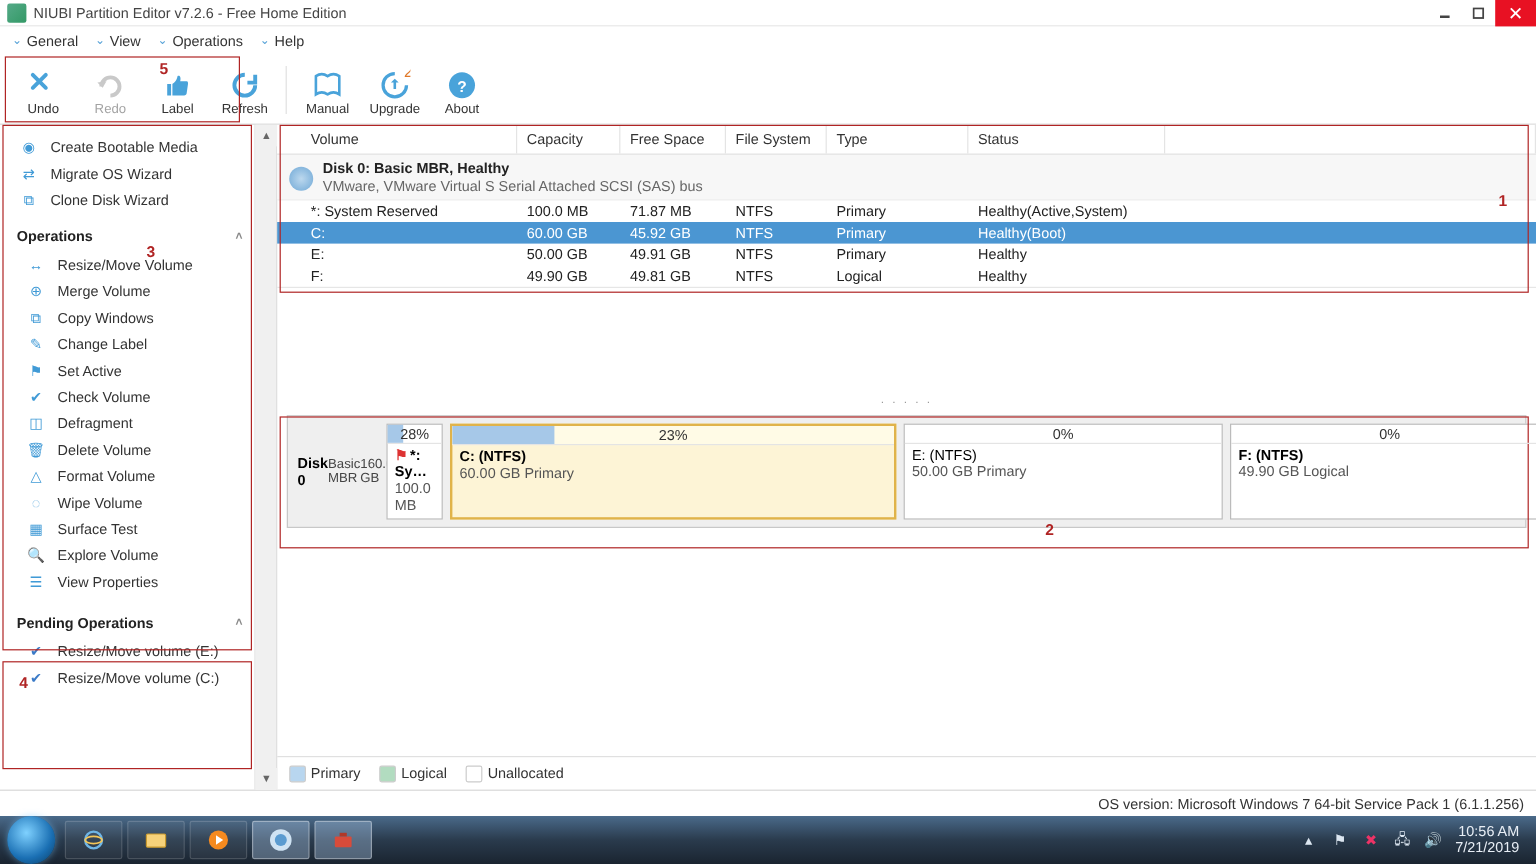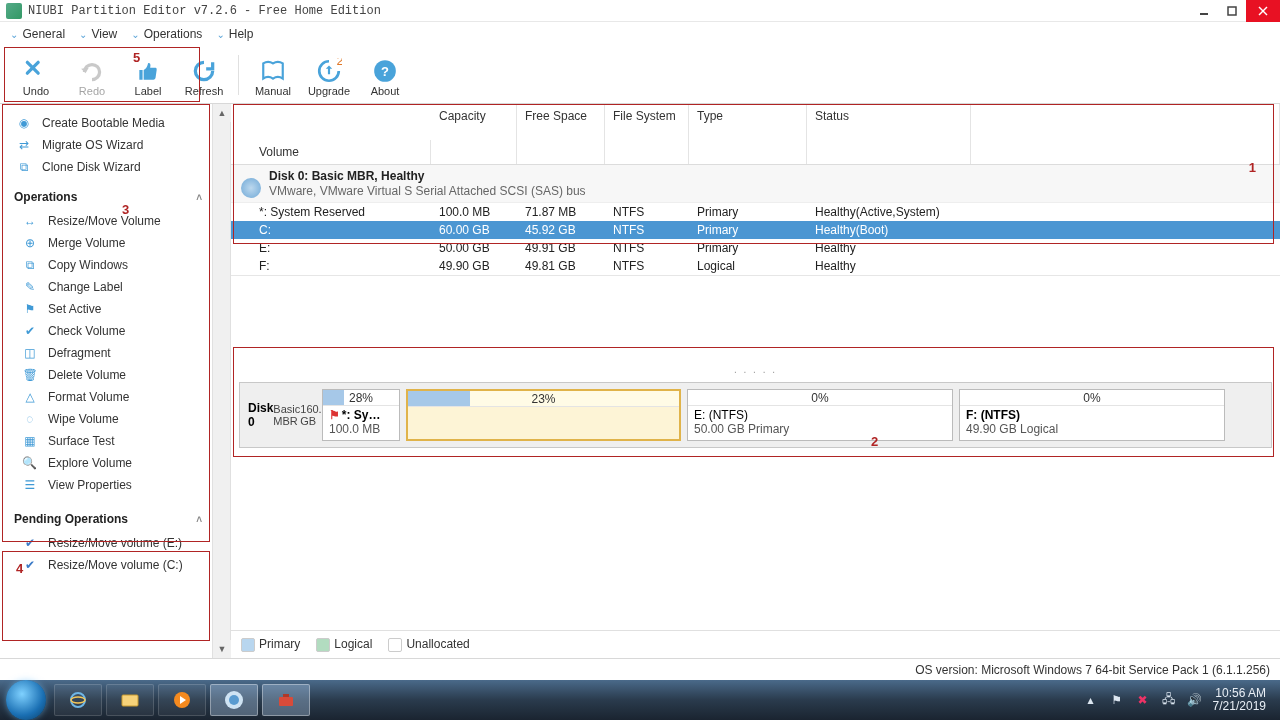--- a/index.html
+++ b/index.html
@@ -1,21 +1,21 @@
 <!DOCTYPE html>
 <html><head>
 <meta charset="utf-8">
 <style>
 * { margin: 0; padding: 0; box-sizing: border-box; font-family: "Segoe UI", Tahoma, sans-serif; font-size: 12px; }
 body { width: 1280px; height: 720px; overflow: hidden; background: #fff; display: flex; flex-direction: column; }
 
 
 .titlebar { height: 22px; background: #fff; display: flex; align-items: center; padding-left: 6px; border-bottom: 1px solid #e8e8e8; }
 .titlebar .app-icon { width: 16px; height: 16px; background: linear-gradient(135deg,#5a8,#396); border-radius: 2px; margin-right: 6px; }
-.titlebar .title { color: #444; flex: 1; font-family: Liberation Mono, monospace; }
+.titlebar .title { color: #444; flex: 1; }
 .titlebar .winbtns { display: flex; }
 .titlebar .winbtn { width: 28px; height: 22px; display: flex; align-items: center; justify-content: center; color: #444; }
 .titlebar .winbtn.close { background: #e81123; color: #fff; width: 34px; }
 
 
 .menubar { height: 24px; display: flex; align-items: center; padding-left: 10px; gap: 14px; color: #333; }
 .menubar .menuitem { display: flex; align-items: center; gap: 4px; }
 .menubar .chev { color: #5aa4d8; font-size: 10px; }
 
 
@@ -42,21 +42,21 @@
 .sechdr { display: flex; align-items: center; padding: 6px 14px; font-weight: 600; color: #222; position: relative; }
 .sechdr .chev2 { position: absolute; right: 10px; color: #888; font-size: 10px; }
 .oplist .opitem { padding-left: 22px; }
 .penditems .opitem { padding-left: 22px; }
 .penditems .ic { color: #3a7ac7; }
 
 
 .voltable { border-bottom: 1px solid #e6e6e6; }
 .voltable .hdr { display: flex; background: #fff; border-bottom: 1px solid #dcdcdc; }
 .voltable .hdr .cell { padding: 5px 8px; border-right: 1px solid #e4e4e4; color: #333; }
-.diskrow { display:flex; align-items:flex-end; gap:8px; padding: 4px 8px 4px 10px; background: #f7f7f7; border-bottom:1px solid #eee;}
+.diskrow { display:flex; align-items:center; gap:8px; padding: 4px 8px 4px 10px; background: #f7f7f7; border-bottom:1px solid #eee;}
 .diskrow .dskicon { width:20px; height:20px; background: radial-gradient(circle,#bcd8ee,#6fa8d6); border-radius: 50%; margin-top:2px; }
 .diskrow .dtitle { font-weight: 600; color: #222; }
 .diskrow .dsub { color: #666; margin-top:1px; }
 .voltable .row { display: flex; padding: 1px 0; }
 .voltable .row .cell { padding: 1px 8px; color: #222; }
 .voltable .row.selected { background: #4b96d2; color: #fff; }
 .voltable .row.selected .cell { color: #fff; }
 .voltable .c0 { width: 200px; padding-left: 28px !important; }
 .voltable .c1 { width: 86px; text-align: left; }
 .voltable .c2 { width: 88px; }
@@ -315,21 +315,21 @@
     <div class="arrow" style="top:0">▲</div>
     <div class="arrow" style="bottom:0">▼</div>
   </div>
 
   <div class="rightpanel" style="position:relative;">
     <div class="redbox" style="position:absolute; left:2px; top:0px; right:6px; height:140px; pointer-events:none;"></div>
     <span class="callout" style="right:24px; top:56px;">1</span>
 
     <div class="voltable">
       <div class="hdr">
-        <div class="cell c0" style="padding-left:10px;margin-top:36px;">Volume</div>
+        <div class="cell c0" style="padding-left:10px;">Volume</div>
         <div class="cell c1">Capacity</div>
         <div class="cell c2">Free Space</div>
         <div class="cell c3">File System</div>
         <div class="cell c4">Type</div>
         <div class="cell" style="width:164px;">Status</div>
         <div class="cell" style="flex:1;"></div>
       </div>
       <div class="diskrow">
         <div class="dskicon"></div>
         <div>
@@ -381,34 +381,38 @@
 
     <div class="diskmap">
       <div class="diskmapinner">
         <div class="dmlabel">
           <div class="dskico"></div>
           <div style="font-weight:600">Disk 0</div>
           <div style="font-size:11px;color:#444">Basic MBR</div>
           <div style="font-size:11px;color:#444">160.0 GB</div>
         </div>
         <div id="dmparts" style="display:flex; gap:6px; flex:1;">
-            <div class="dmpart pri" style="width: 78px;">
+            <div class="dmpart pri" style="width: 47px;">
               <div class="bar">
                 <div class="fill" style="width:28%"></div>
                 <span class="txtlayer">28%</span>
               </div>
               <div class="body">
                 <div style="font-weight:600"><span style="color:#d33;margin-right:2px;">⚑</span>*: Sy…</div>
                 <div style="color:#555">100.0 MB</div>
               </div>
             </div>
-            <div class="dmpart sel" style="width: 275px;">
+            <div class="dmpart sel" style="width: 372px;">
               <div class="bar">
                 <div class="fill" style="width:23%"></div>
                 <span class="txtlayer">23%</span>
+              </div>
+              <div class="body">
+                <div style="font-weight:600">C: (NTFS)</div>
+                <div style="color:#555">60.00 GB Primary</div>
               </div>
             </div>
             <div class="dmpart pri" style="width: 266px;">
               <div class="bar">
                 <div class="fill" style="width:0%"></div>
                 <span class="txtlayer">0%</span>
               </div>
               <div class="body">
                 <div style="font-weight:400">E: (NTFS)</div>
                 <div style="color:#555">50.00 GB Primary</div>

